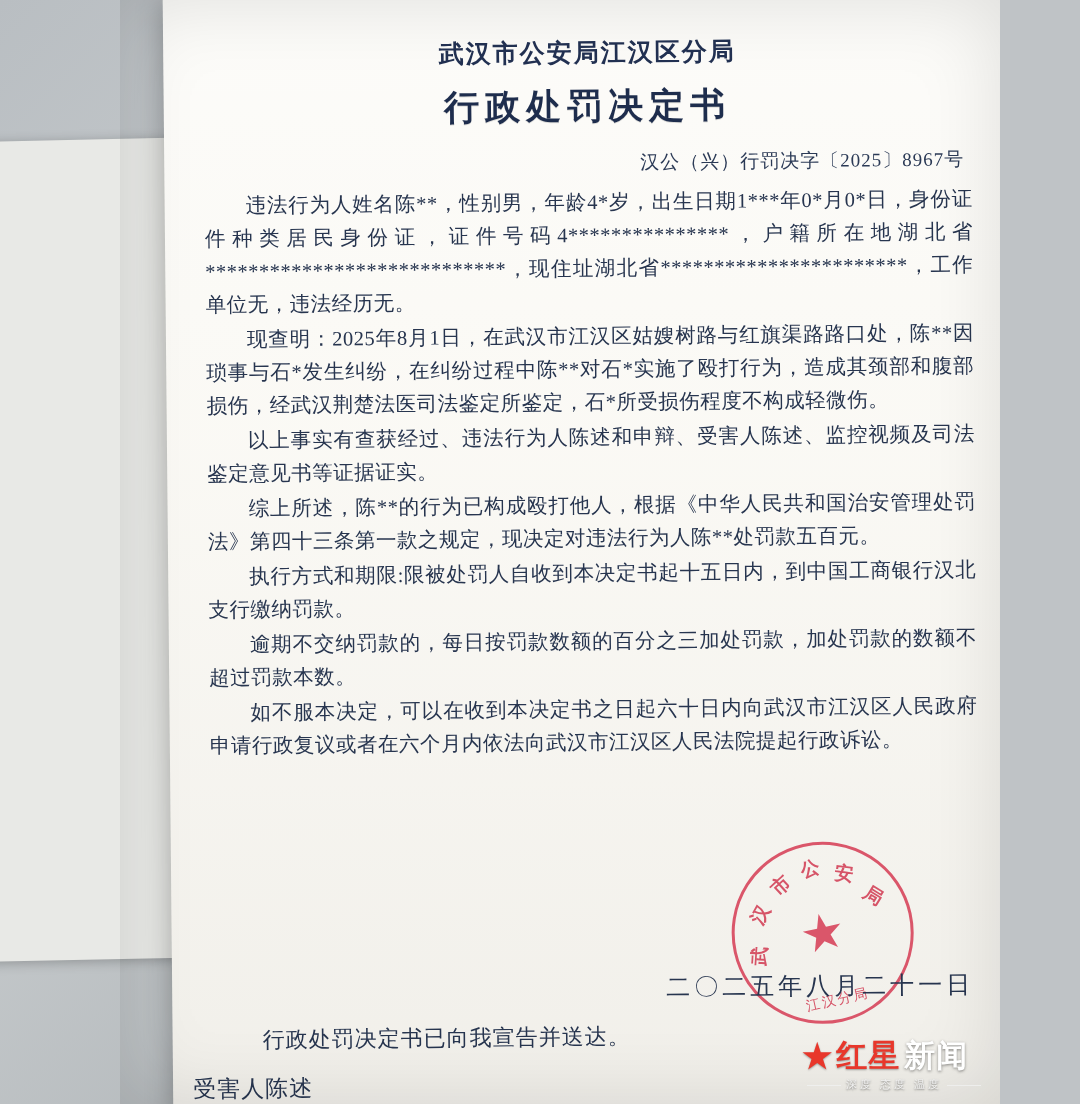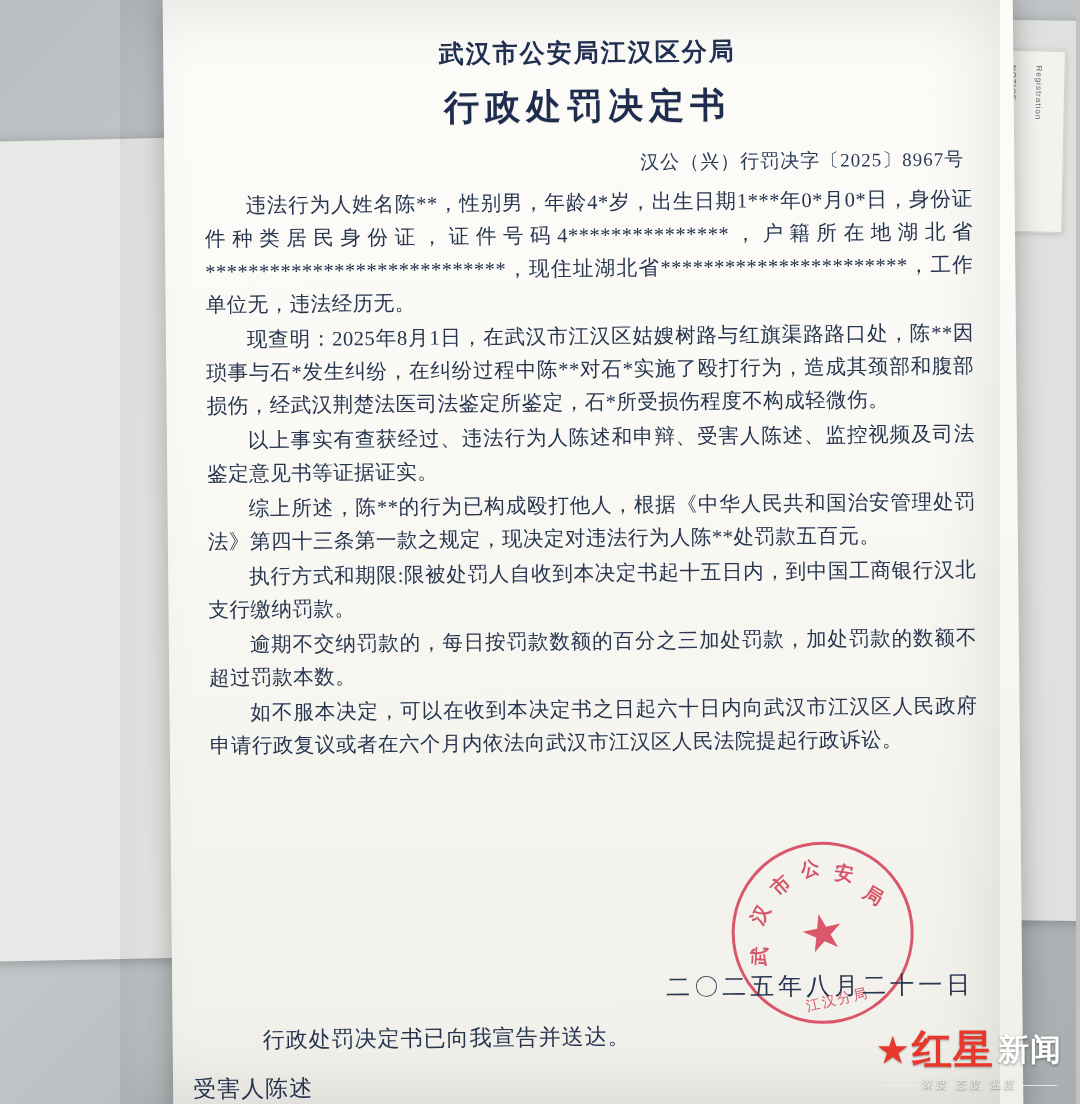--- a/index.html
+++ b/index.html
@@ -7,21 +7,21 @@
     padding: 0;
     background: #bfc3c6;
     width: 1080px;
     height: 1104px;
     overflow: hidden;
     font-family: "Liberation Serif", serif;
   }
 
   #stage {
     position: relative;
-    width: 1076px;
+    width: 1000px;
     height: 1104px;
     overflow: hidden;
     background: linear-gradient(135deg, #b9bec2 0%, #c8ccce 35%, #b2b7ba 70%, #a9aeb1 100%);
   }
 
   
   .bg-paper-left {
     position: absolute;
     left: -60px;
     top: 140px;
@@ -244,21 +244,21 @@
   }
   #watermark .wm-star {
     color: #e8372b;
     font-size: 34px;
     line-height: 1;
     font-weight: bold;
     text-shadow: 0 1px 2px rgba(0,0,0,.35);
   }
   #watermark .wm-red {
     color: #e8372b;
-    font-size: 40px;
+    font-size: 31px;
     font-weight: bold;
     letter-spacing: 1px;
     text-shadow: 0 1px 2px rgba(0,0,0,.35);
   }
   #watermark .wm-white {
     color: #ffffff;
     font-size: 31px;
     font-weight: bold;
     letter-spacing: 1px;
     text-shadow: 0 1px 3px rgba(0,0,0,.45);

